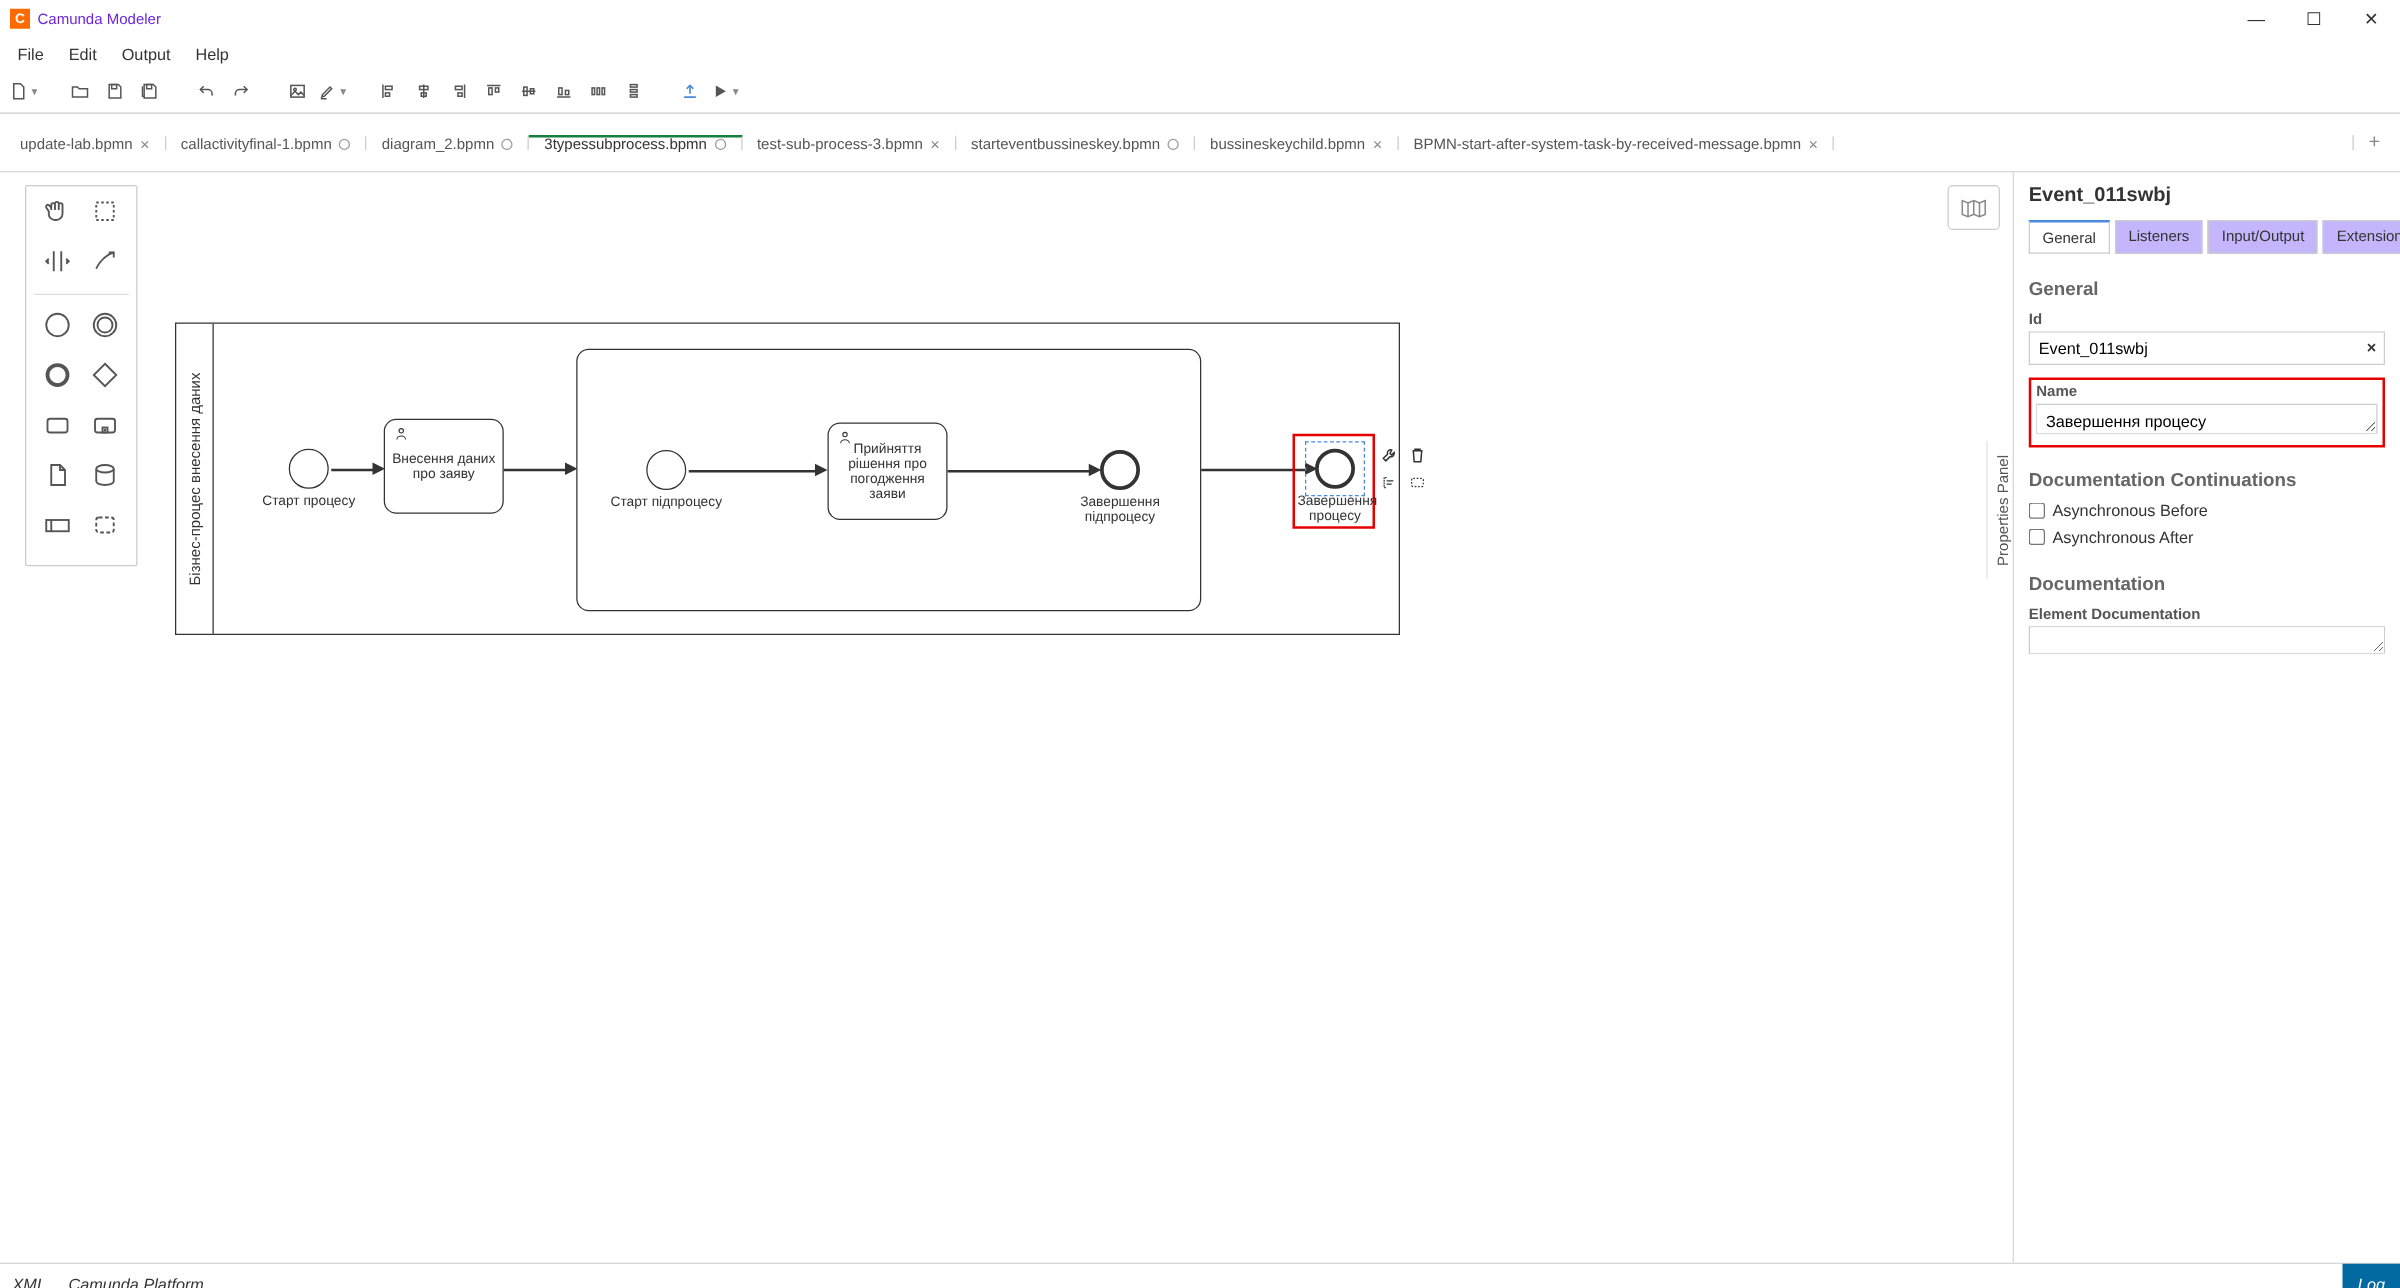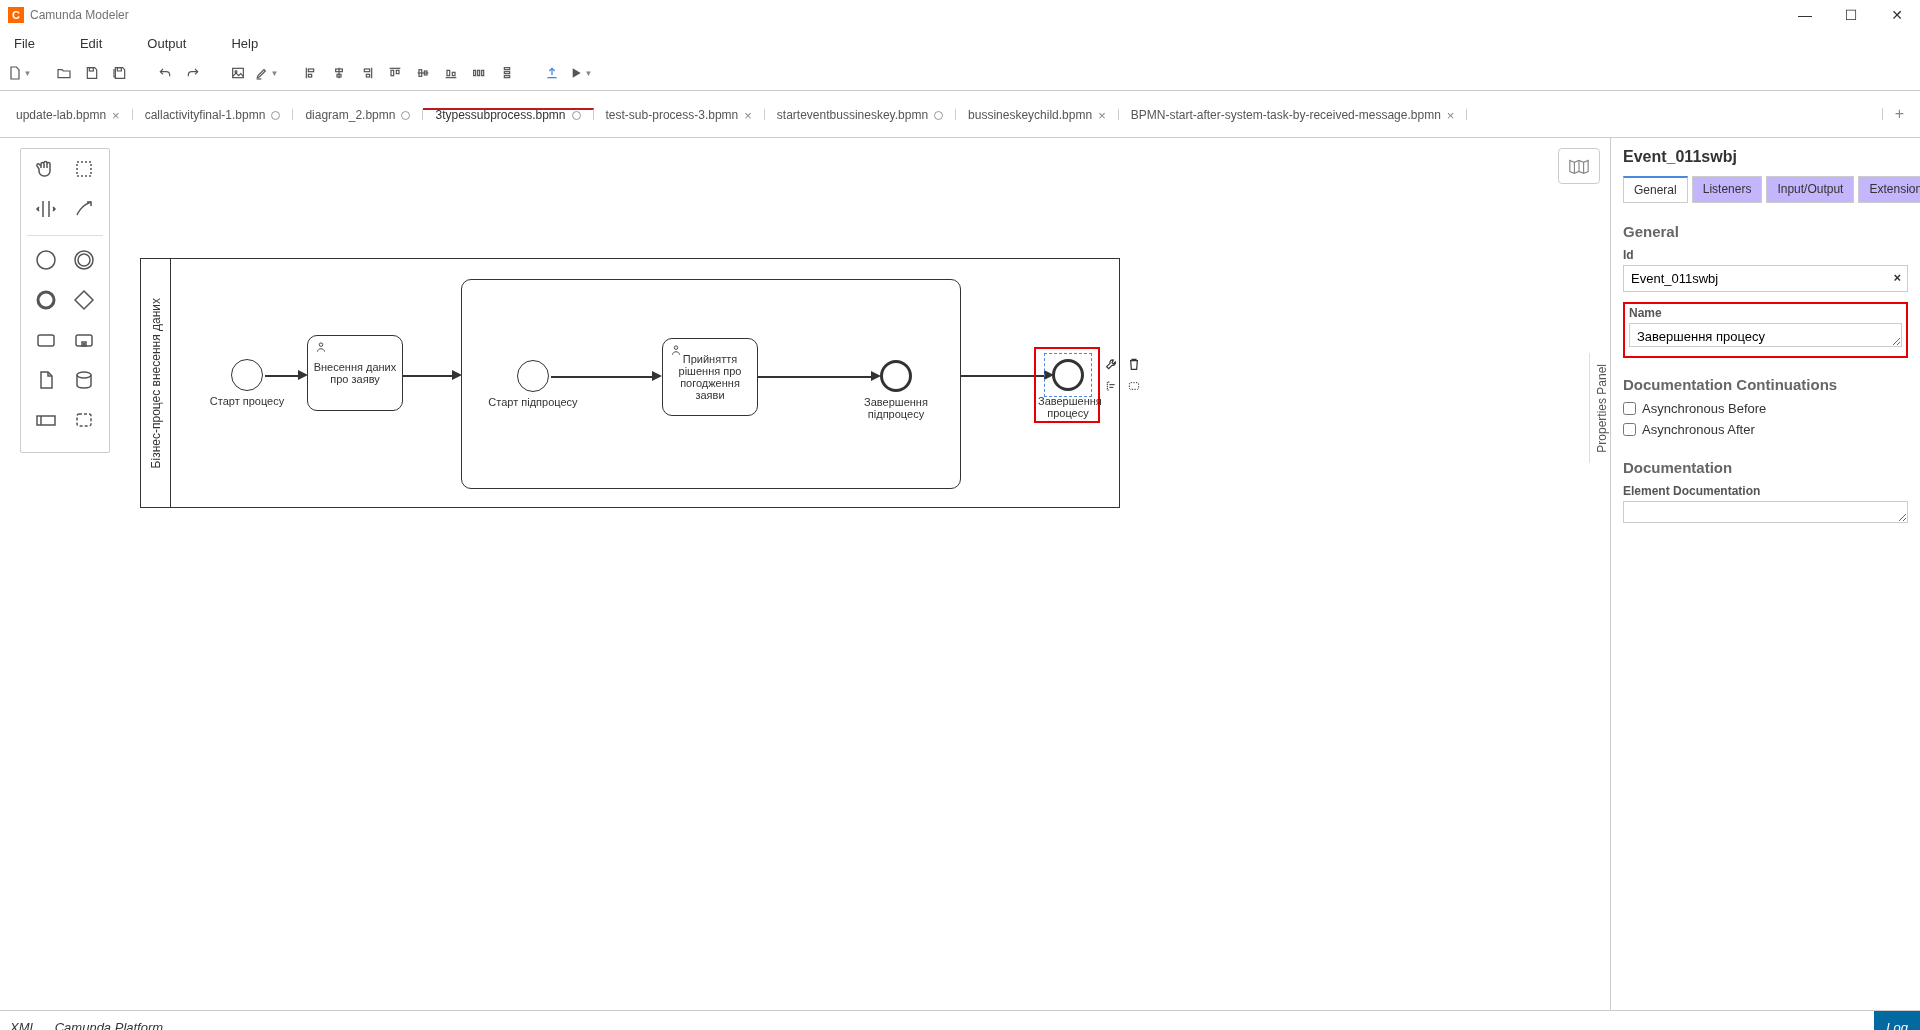--- a/index.html
+++ b/index.html
@@ -1,31 +1,31 @@
 <!DOCTYPE html>
 <html><head>
 <meta charset="utf-8">
 <style>
 * { box-sizing: border-box; margin: 0; padding: 0; font-family: Arial, sans-serif; }
 body { background: #fff; font-size: 13px; color: #333; overflow: hidden; }
 .titlebar { height: 30px; display: flex; align-items: center; padding: 0 8px; position: relative; }
 .titlebar .app-icon { width: 16px; height: 16px; background: #ff6a00; display: flex; align-items: center; justify-content: center; color: #fff; font-size: 11px; font-weight: bold; margin-right: 6px; }
-.titlebar .title { font-size: 12px; color: #737373; }
+.titlebar .title { font-size: 12px; color: #6d28d9; }
 .titlebar .win-controls { position: absolute; right: 0; top: 0; display: flex; }
 .titlebar .win-controls div { width: 46px; height: 30px; display: flex; align-items: center; justify-content: center; font-size: 14px; cursor: pointer; }
-.menubar { height: 26px; display: flex; align-items: center; padding: 0 4px; gap: 25px; }
+.menubar { height: 26px; display: flex; align-items: center; padding: 0 4px; }
 .menubar .menu-item { padding: 0 10px; font-size: 13px; cursor: pointer; }
 .toolbar { height: 34px; display: flex; align-items: center; padding: 0 6px; border-bottom: 0; }
 .toolbar .tbtn { width: 26px; height: 26px; display: flex; align-items: center; justify-content: center; margin-right: 2px; cursor: pointer; color: #666; position: relative; }
 .toolbar .tbtn svg { width: 16px; height: 16px; }
 .toolbar .sep { width: 1px; height: 0; margin: 0 8px; }
 .toolbar .caret { font-size: 8px; margin-left: 1px; color: #888; }
 .tabbar { height: 48px; border-top: 1px solid #ccc; border-bottom: 1px solid #ccc; display: flex; align-items: stretch; padding: 17px 4px; }
 .tabbar .tab { display: flex; align-items: center; padding: 0 12px; border-right: 1px solid #ccc; font-size: 12px; cursor: pointer; white-space: nowrap; color: #555; border-top: 2px solid transparent; }
-.tabbar .tab.active { border-top: 2px solid #b91c1c; color: #333; justify-content: center; }
+.tabbar .tab.active { border-top: 2px solid #15803d; color: #333; justify-content: center; }
 .tabbar .tab .tab-close { margin-left: 6px; font-size: 13px; color: #888; cursor: pointer; }
 .tabbar .tab .tab-dirty { margin-left: 6px; width: 9px; height: 9px; border-radius: 50%; border: 1px solid #999; }
 .tabbar .tab-add { display: flex; align-items: center; justify-content: center; width: 34px; font-size: 16px; cursor: pointer; color: #888; border-left: 1px solid #ccc; }
 .tabbar .spacer { flex: 1; }
 .workspace { display: flex; height: calc(1030px - 30px - 26px - 34px - 34px - 34px); }
 .canvas-area { flex: 1; position: relative; background: #fff; padding: 8px; }
 .palette { position: absolute; left: 20px; top: 10px; width: 90px; border: 1px solid #ccc; border-radius: 2px; background: #fff; padding: 6px; }
 .palette-row { display: flex; justify-content: space-around; margin-bottom: 12px; }
 .palette-divider { border-top: 1px solid #ddd; margin: 4px 0 10px; }
 .p-icon { width: 28px; height: 28px; display: flex; align-items: center; justify-content: center; cursor: pointer; }

